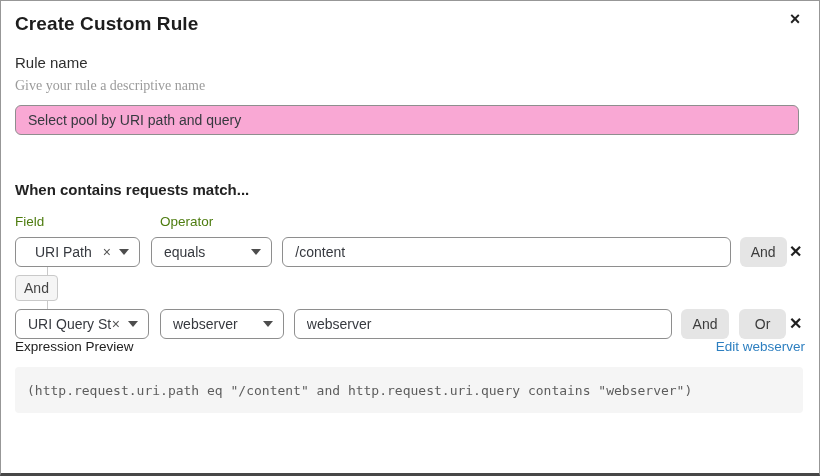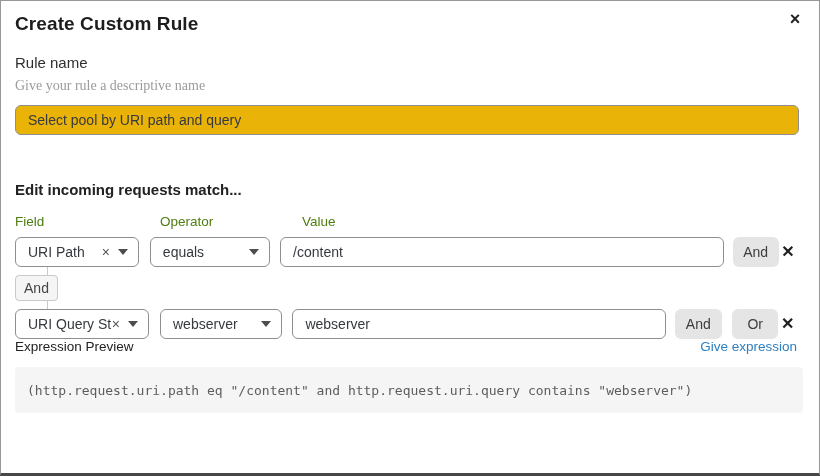--- a/index.html
+++ b/index.html
@@ -9,21 +9,21 @@
   .dialog {
     position: relative;
     width: 820px;
     height: 476px;
     background: #fff;
     border: 1px solid #979797;
     border-bottom: 3px solid #474747;
     overflow: hidden;
   }
 
-  .dialog-inner { padding: 12px 22px 0 14px; }
+  .dialog-inner { padding: 12px 14px 0 14px; }
 
   .close-btn {
     position: absolute;
     top: 6px;
     right: 12px;
     width: 24px;
     height: 24px;
     background: none;
     border: none;
     font-size: 18px;
@@ -57,21 +57,21 @@
     margin-top: 11px;
     width: 784px;
     height: 30px;
     border: 1px solid #8e8e8e;
     border-radius: 6px;
     padding: 0 12px;
     font-size: 14px;
     color: #36393f;
     font-family: "Liberation Sans", sans-serif;
     outline: none;
-    background: #eab308;
+    background: #f9a8d4;
   }
 
   
   .matcher-heading {
     margin-top: 46px;
     font-size: 15px;
     font-weight: bold;
     color: #222;
   }
   .columns-row {
@@ -94,21 +94,21 @@
   .select-box {
     display: flex;
     align-items: center;
     height: 30px;
     border: 1px solid #8e8e8e;
     border-radius: 6px;
     background: #fff;
     padding: 0 10px 0 12px;
     cursor: pointer;
   }
-  .select-field { width: 134px; margin-right: 11px; }
+  .select-field { width: 134px; margin-right: 11px; text-align: center; }
   .select-operator { width: 130px; margin-right: 10px; justify-content: center; }
   .select-text {
     font-size: 14px;
     color: #36393f;
     white-space: nowrap;
     overflow: hidden;
     flex: 1;
   }
   .clear-x {
     font-size: 14px;
@@ -224,26 +224,25 @@
 
   <div class="dialog-inner">
     <h1 class="dialog-title">Create Custom Rule</h1>
 
     <div class="rule-name-section">
       <div class="field-label">Rule name</div>
       <div class="helper-text">Give your rule a descriptive name</div>
       <input class="name-input" type="text" value="Select pool by URI path and query" style="">
     </div>
 
-    <div class="matcher-heading">Edit incoming requests match...</div>
+    <div class="matcher-heading">When contains requests match...</div>
 
     <div class="columns-row">
       <div class="col-field">Field</div>
       <div class="col-operator">Operator</div>
-      <div class="col-value">Value</div>
     </div>
 
     <div class="match-row">
       <div class="select-box select-field">
         <span class="select-text">URI Path</span>
         <span class="clear-x">×</span>
         <span class="caret"></span>
       </div>
       <div class="select-box select-operator">
         <span class="select-text">equals</span>
@@ -271,17 +270,17 @@
         <span class="caret"></span>
       </div>
       <input class="value-input row2" type="text" value="webserver" style="">
       <button class="conn-btn and">And</button>
       <button class="conn-btn or">Or</button>
       <button class="remove-btn">✕</button>
     </div>
 
     <div class="expr-header">
       <div class="expr-label">Expression Preview</div>
-      <a class="expr-edit-link" id="edit-link" style="color: rgb(45, 127, 192);">Give expression</a>
+      <a class="expr-edit-link" id="edit-link" style="color: rgb(45, 127, 192);">Edit webserver</a>
     </div>
     <div class="expr-code">(http.request.uri.path eq "/content" and http.request.uri.query contains "webserver")</div>
   </div>
 </div>
 
 </body></html>

